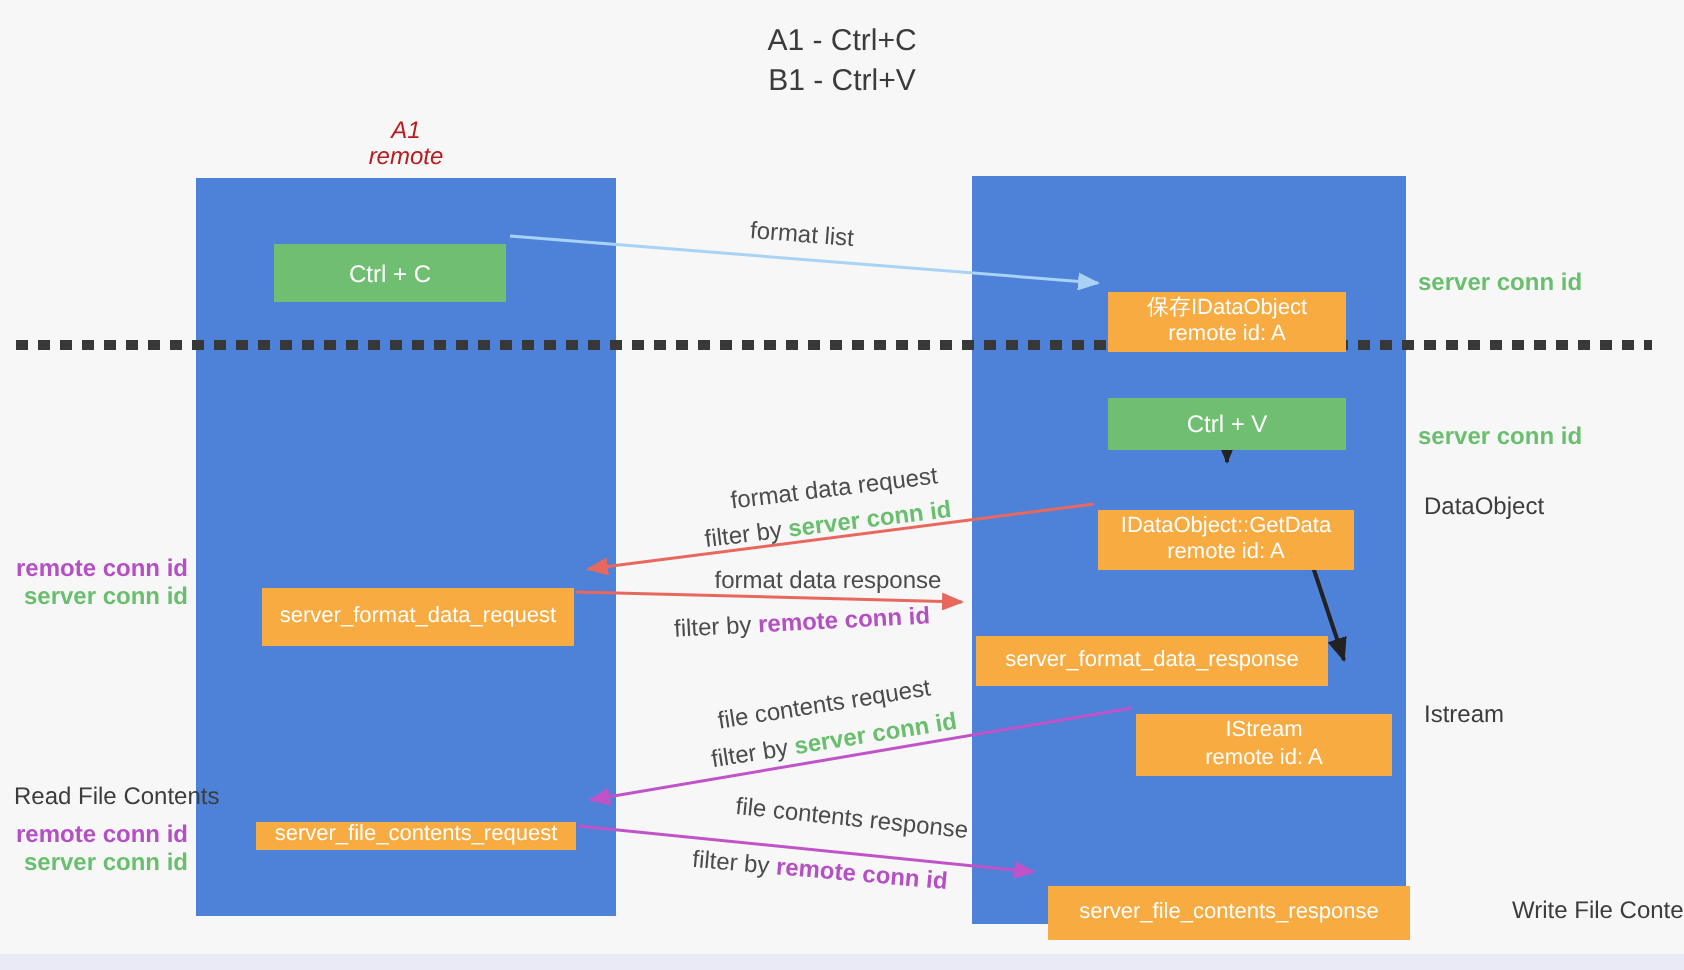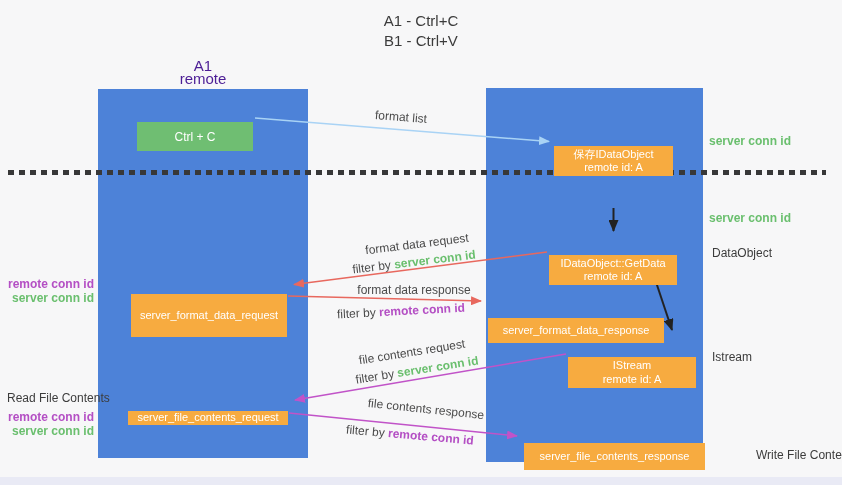--- a/index.html
+++ b/index.html
@@ -1,21 +1,21 @@
 <!DOCTYPE html>
 <html><head>
 <meta charset="utf-8">
 <style>
   html,body{margin:0;padding:0;background:#f7f7f8;}
   .canvas{position:relative;width:842px;height:485px;background:#f7f7f8;
           font-family:"Liberation Sans",sans-serif;overflow:hidden;}
   .title{position:absolute;left:0;top:11px;width:842px;text-align:center;
          font-size:15px;line-height:20px;color:#3b3b3b;z-index:6;}
   .lane{position:absolute;background:#4d82d8;z-index:1;}
-  .hdr{position:absolute;text-align:center;font-size:15px;line-height:13px;color:#4c1d95;z-index:6;}
+  .hdr{position:absolute;text-align:center;font-size:12px;line-height:13px;color:#b91c1c;z-index:6;font-style:italic;}
   .dotted{position:absolute;left:8px;top:170px;width:818px;height:5px;z-index:2;
           background:repeating-linear-gradient(90deg,#383838 0 6px,transparent 6px 11px);}
   .bottom-strip{position:absolute;left:0;top:477px;width:842px;height:8px;background:#e9eaf5;z-index:1;}
   svg.arrows{position:absolute;left:0;top:0;z-index:3;pointer-events:none;}
   .box{position:absolute;display:flex;flex-direction:column;align-items:center;justify-content:center;
        color:#fff;z-index:4;text-align:center;white-space:nowrap;margin-top:18px;}
   .green-box{background:#6fbe72;font-size:12px;}
   .orange-box{background:#f7ab40;font-size:11px;line-height:13.5px;}
   .alabel{position:absolute;font-size:12px;color:#4b4b4b;white-space:nowrap;z-index:5;}
   .side{position:absolute;font-size:12px;color:#3c3c3c;white-space:nowrap;z-index:5;}
@@ -68,25 +68,28 @@
     <line x1="289" y1="413" x2="517" y2="436" stroke="#c153c8" stroke-width="1.5" marker-end="url(#m-mag)"></line>
   </svg>
 
   <div class="box green-box" style="left:137px;top:104px;width:116px;height:29px;">
     <div>Ctrl + C</div>
   </div>
   <div class="box orange-box" style="left:554px;top:128px;width:119px;height:30px;">
     <div>保存IDataObject</div>
     <div>remote id: A</div>
   </div>
+  <div class="box green-box" style="left:554px;top:181px;width:119px;height:26px;">
+    <div>Ctrl + V</div>
+  </div>
   <div class="box orange-box" style="left:549px;top:237px;width:128px;height:30px;">
     <div>IDataObject::GetData</div>
     <div>remote id: A</div>
   </div>
-  <div class="box orange-box" style="left:131px;top:276px;width:156px;height:43px;">
+  <div class="box orange-box" style="left:131px;top:276px;width:156px;height:29px;">
     <div>server_format_data_request</div>
   </div>
   <div class="box orange-box" style="left:488px;top:300px;width:176px;height:25px;">
     <div>server_format_data_response</div>
   </div>
   <div class="box orange-box" style="left:568px;top:339px;width:128px;height:31px;">
     <div>IStream</div>
     <div>remote id: A</div>
   </div>
   <div class="box orange-box" style="left:128px;top:393px;width:160px;height:14px;">

